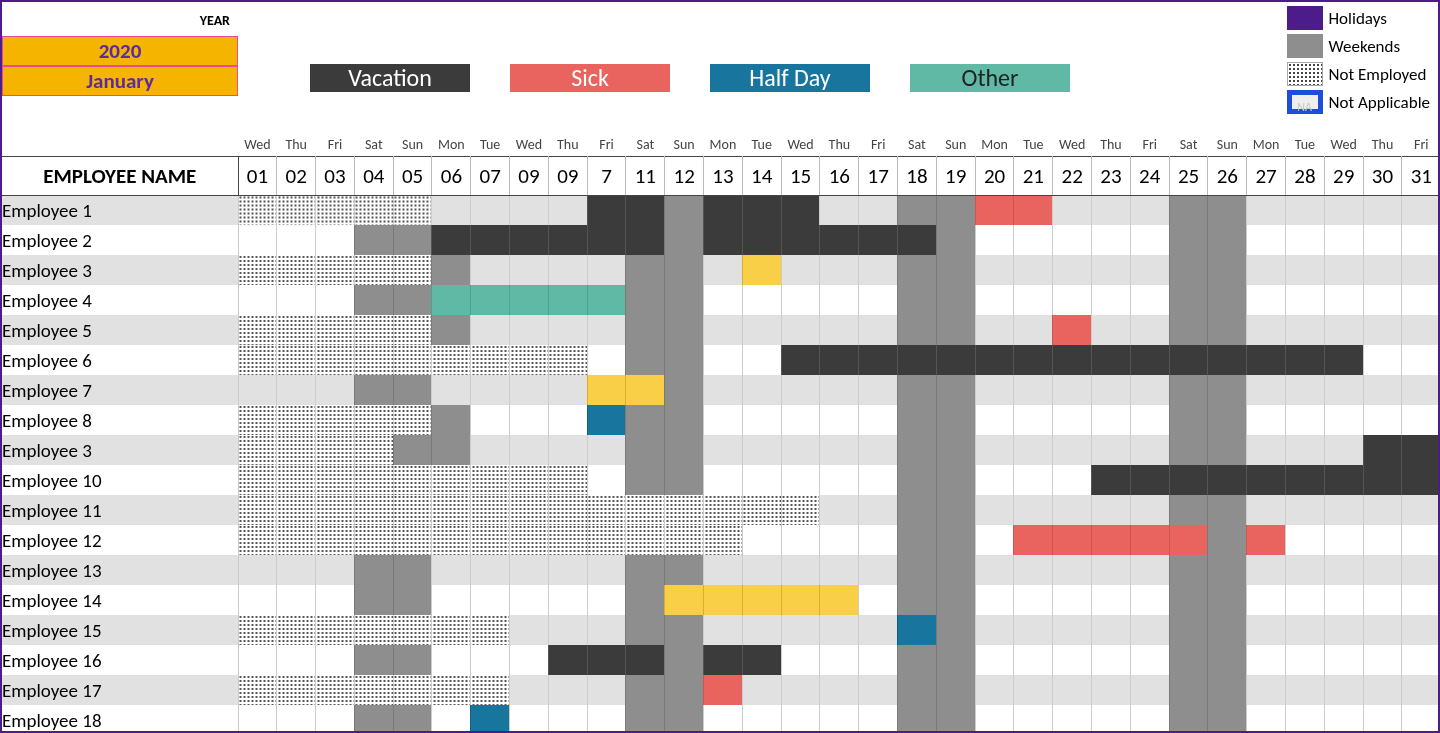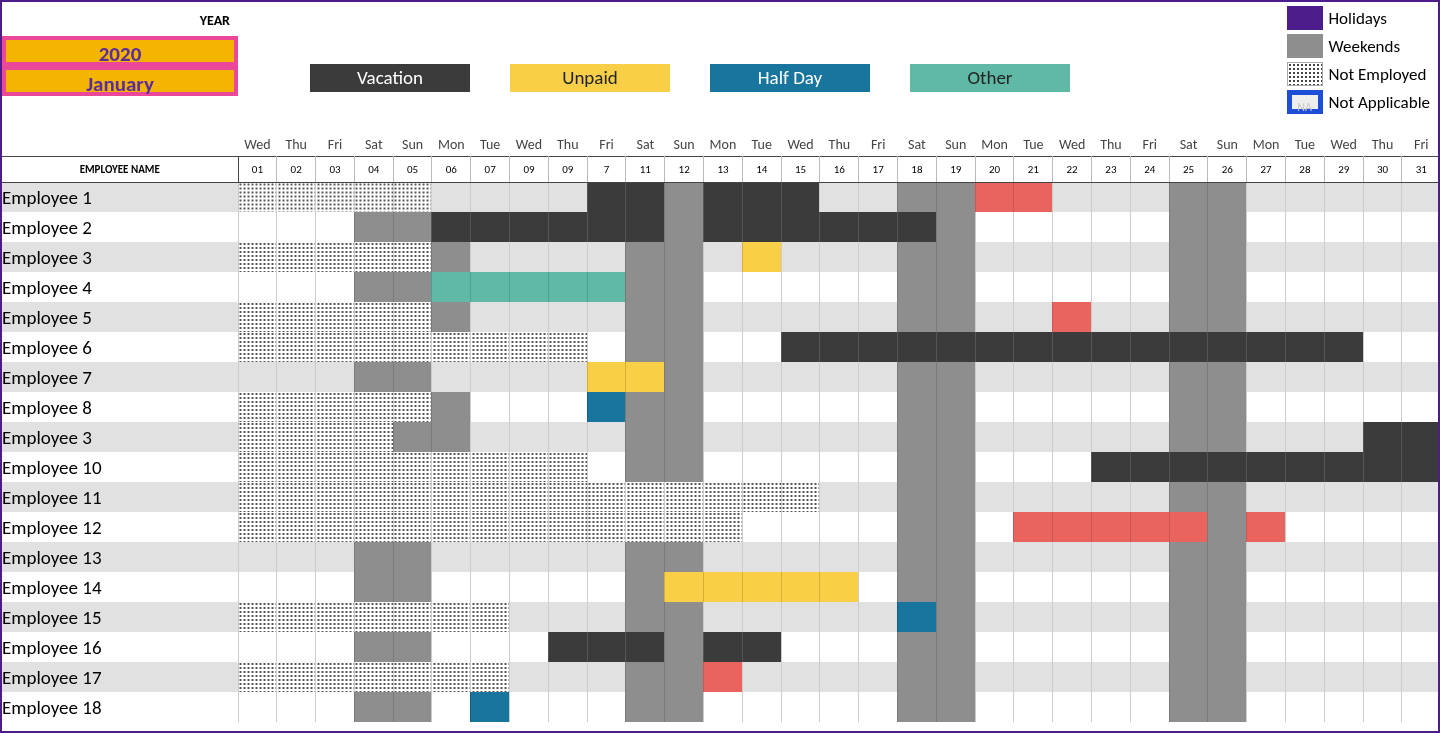--- a/index.html
+++ b/index.html
@@ -30,42 +30,42 @@
   .ym-label {
     text-align: right;
     font-weight: 700;
     font-size: 14px;
     padding-right: 8px;
     height: 30px;
     line-height: 30px;
   }
   .ym-value {
     background: #f5b400;
-    border: 4px solid #ec4899;
+    border: 1px solid #ec4899;
     color: #5a2d9b;
     font-weight: 700;
     font-size: 21px;
     text-align: center;
     height: 30px;
     line-height: 28px;
   }
   .legend-row {
     position: absolute;
     top: 62px;
     left: 308px;
     display: flex;
     gap: 40px;
     align-items: center;
   }
   .legend-box {
     width: 160px;
     height: 28px;
     line-height: 28px;
     text-align: center;
-    font-size: 19px;
+    font-size: 24px;
     color: #fff;
   }
   .legend-box.dark { color: #fff; }
   .legend-box.light { color: #222; }
   .side-legend {
     position: absolute;
     top: 4px;
     right: 8px;
     display: flex;
     flex-direction: column;
@@ -105,22 +105,22 @@
     border: none;
   }
   .dow-row td {
     text-align: center;
     font-size: 14px;
     color: #444;
     height: 22px;
   }
   .daynum-row td {
     text-align: center;
-    font-size: 11px;
-    height: 26px;
+    font-size: 21px;
+    height: 39px;
     border-top: 1px solid #444;
     border-bottom: 1px solid #444;
     border-left: 1px solid #bbb;
     border-right: 1px solid #bbb;
   }
   .daynum-row td:first-child { border-left: none; border-right: 1px solid #444; }
   .emp-name-head {
     text-align: center;
     font-weight: 700;
     font-size: 19px;
@@ -155,21 +155,21 @@
 
 <div class="top-area">
   <div class="year-month-block">
     <div class="ym-label">YEAR</div>
     <div class="ym-value">2020</div>
     <div class="ym-value">January</div>
   </div>
 
   <div class="legend-row">
     <div class="legend-box dark" style="background:#3b3b3b">Vacation</div>
-    <div class="legend-box light" style="background:#f8cf47">Unpaid</div>
+    <div class="legend-box dark" style="background:#e9645e">Sick</div>
     <div class="legend-box dark" style="background:#17759e">Half Day</div>
     <div class="legend-box light" style="background:#5fb9a5">Other</div>
   </div>
 
   <div class="side-legend">
     <div class="side-legend-item">
       <div class="side-swatch" style="background:#4b1c8a"></div>
       <span>Holidays</span>
     </div>
     <div class="side-legend-item">

